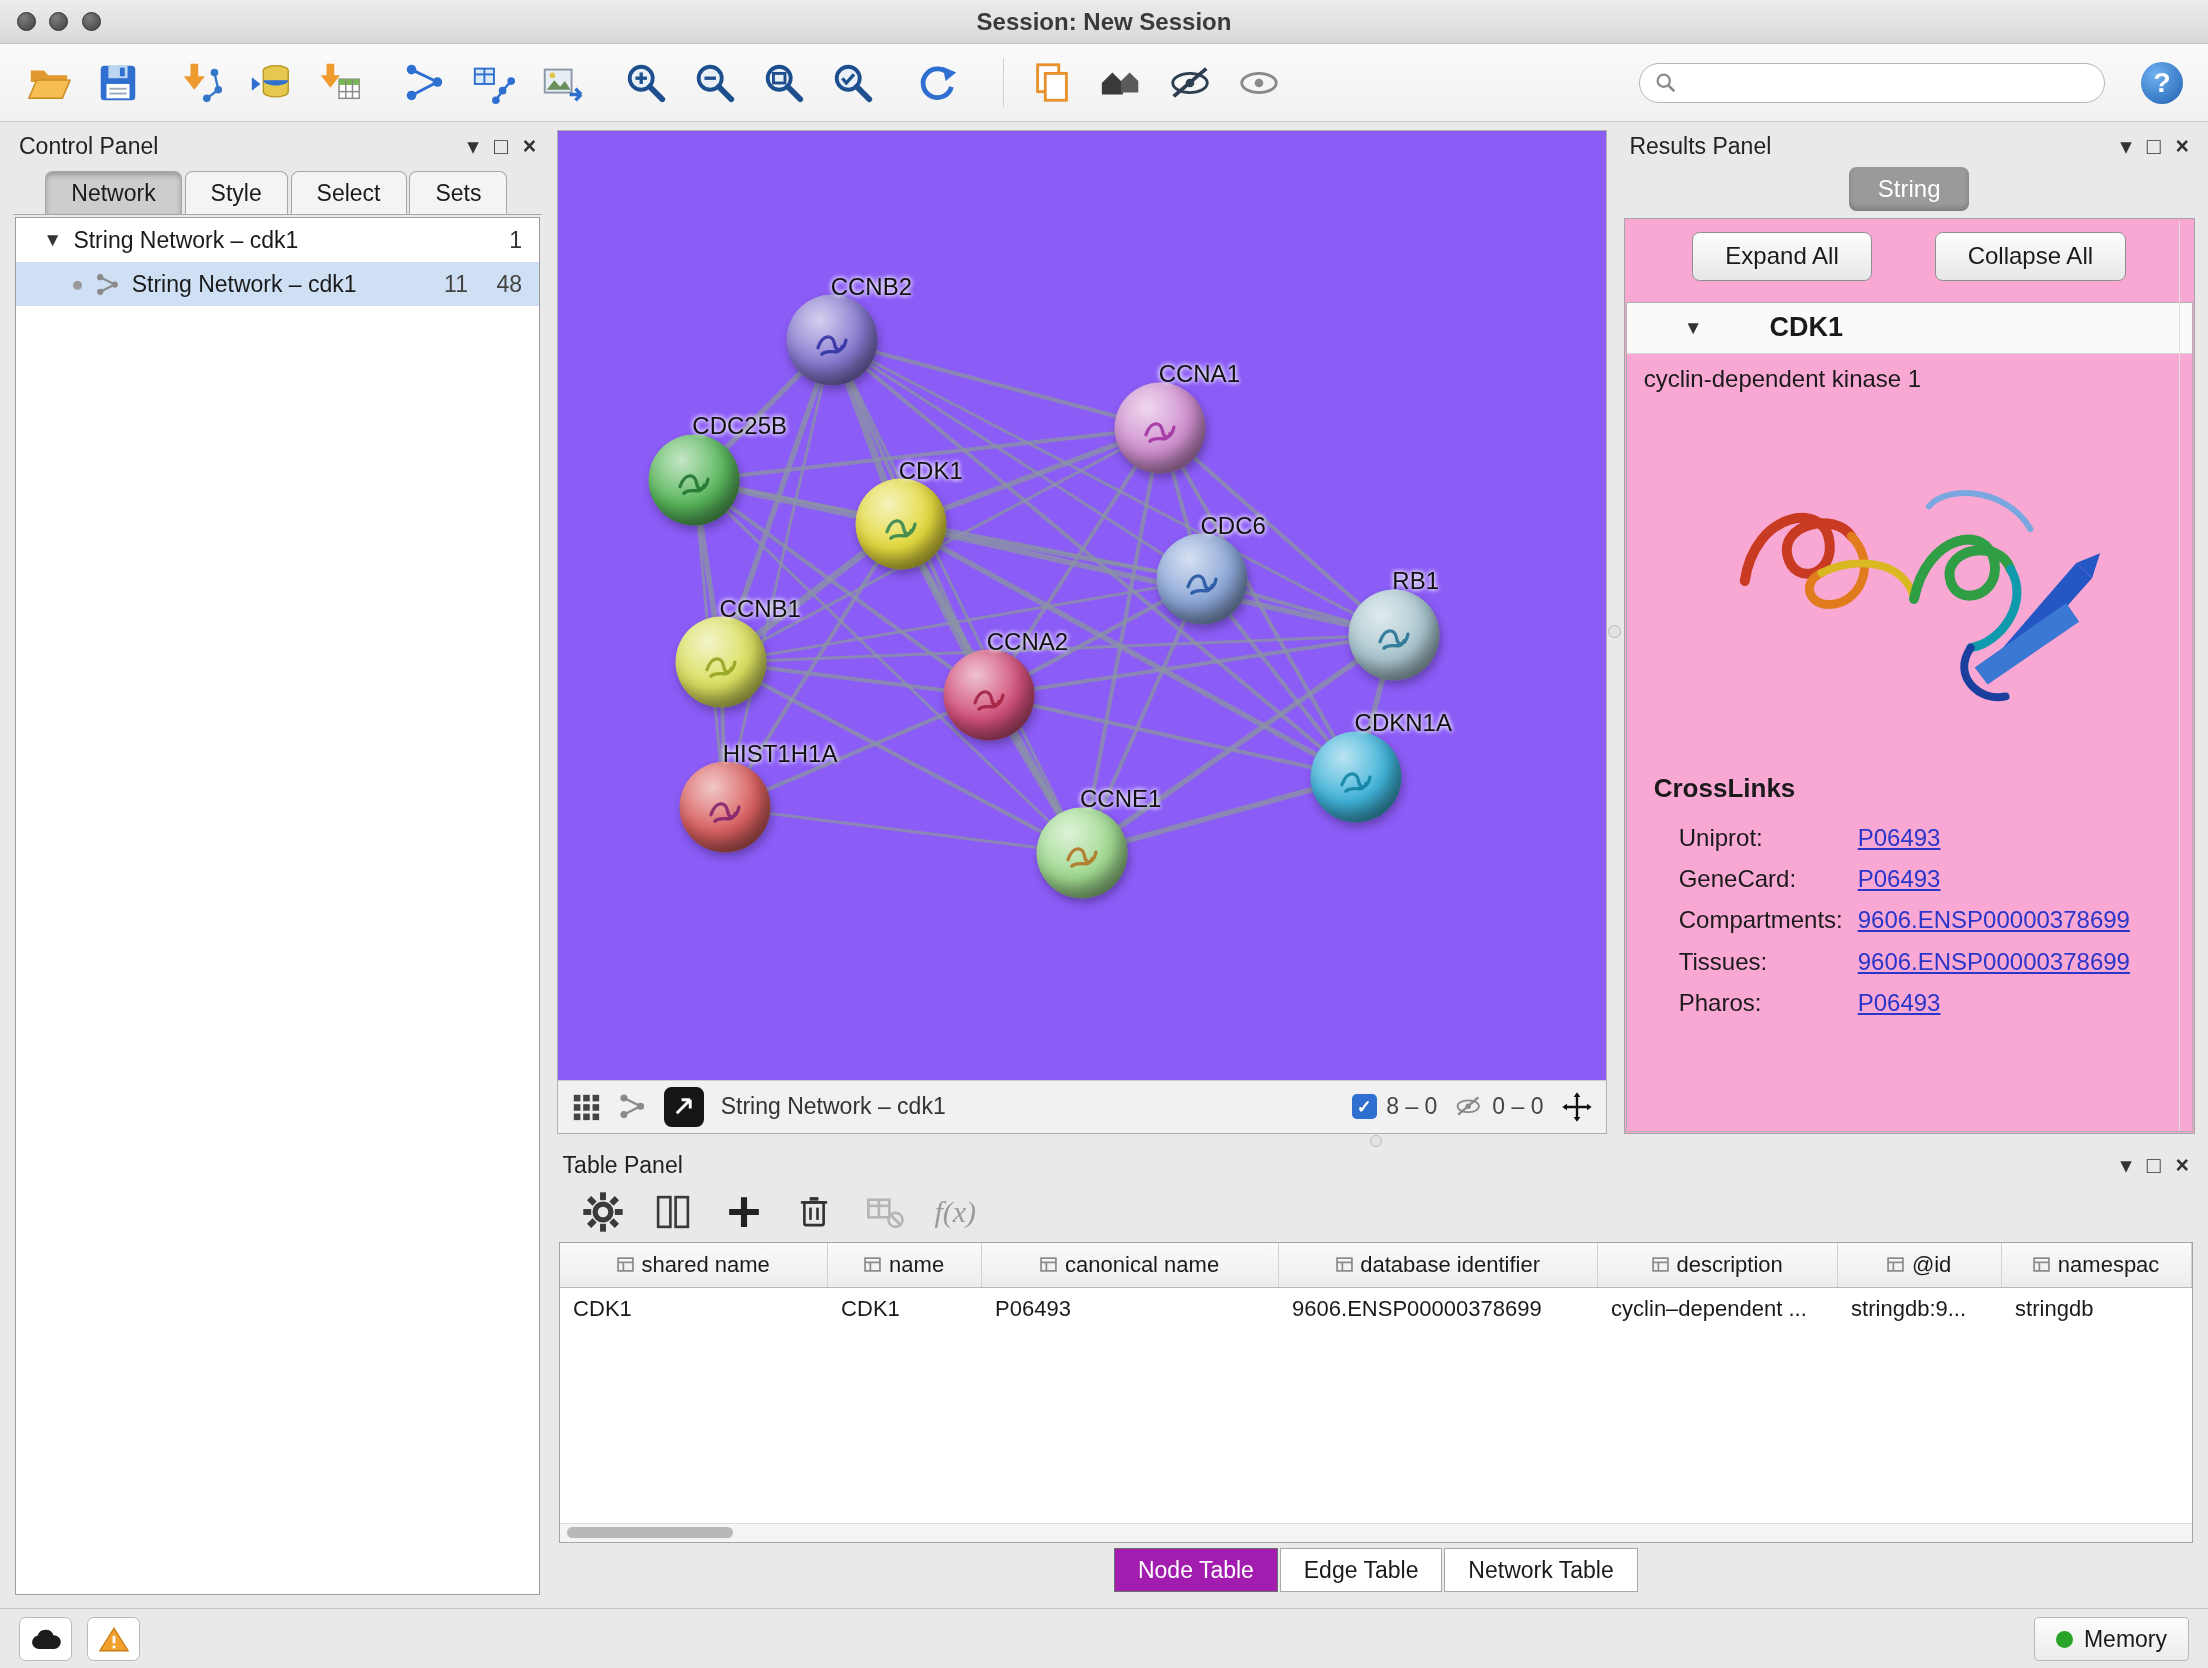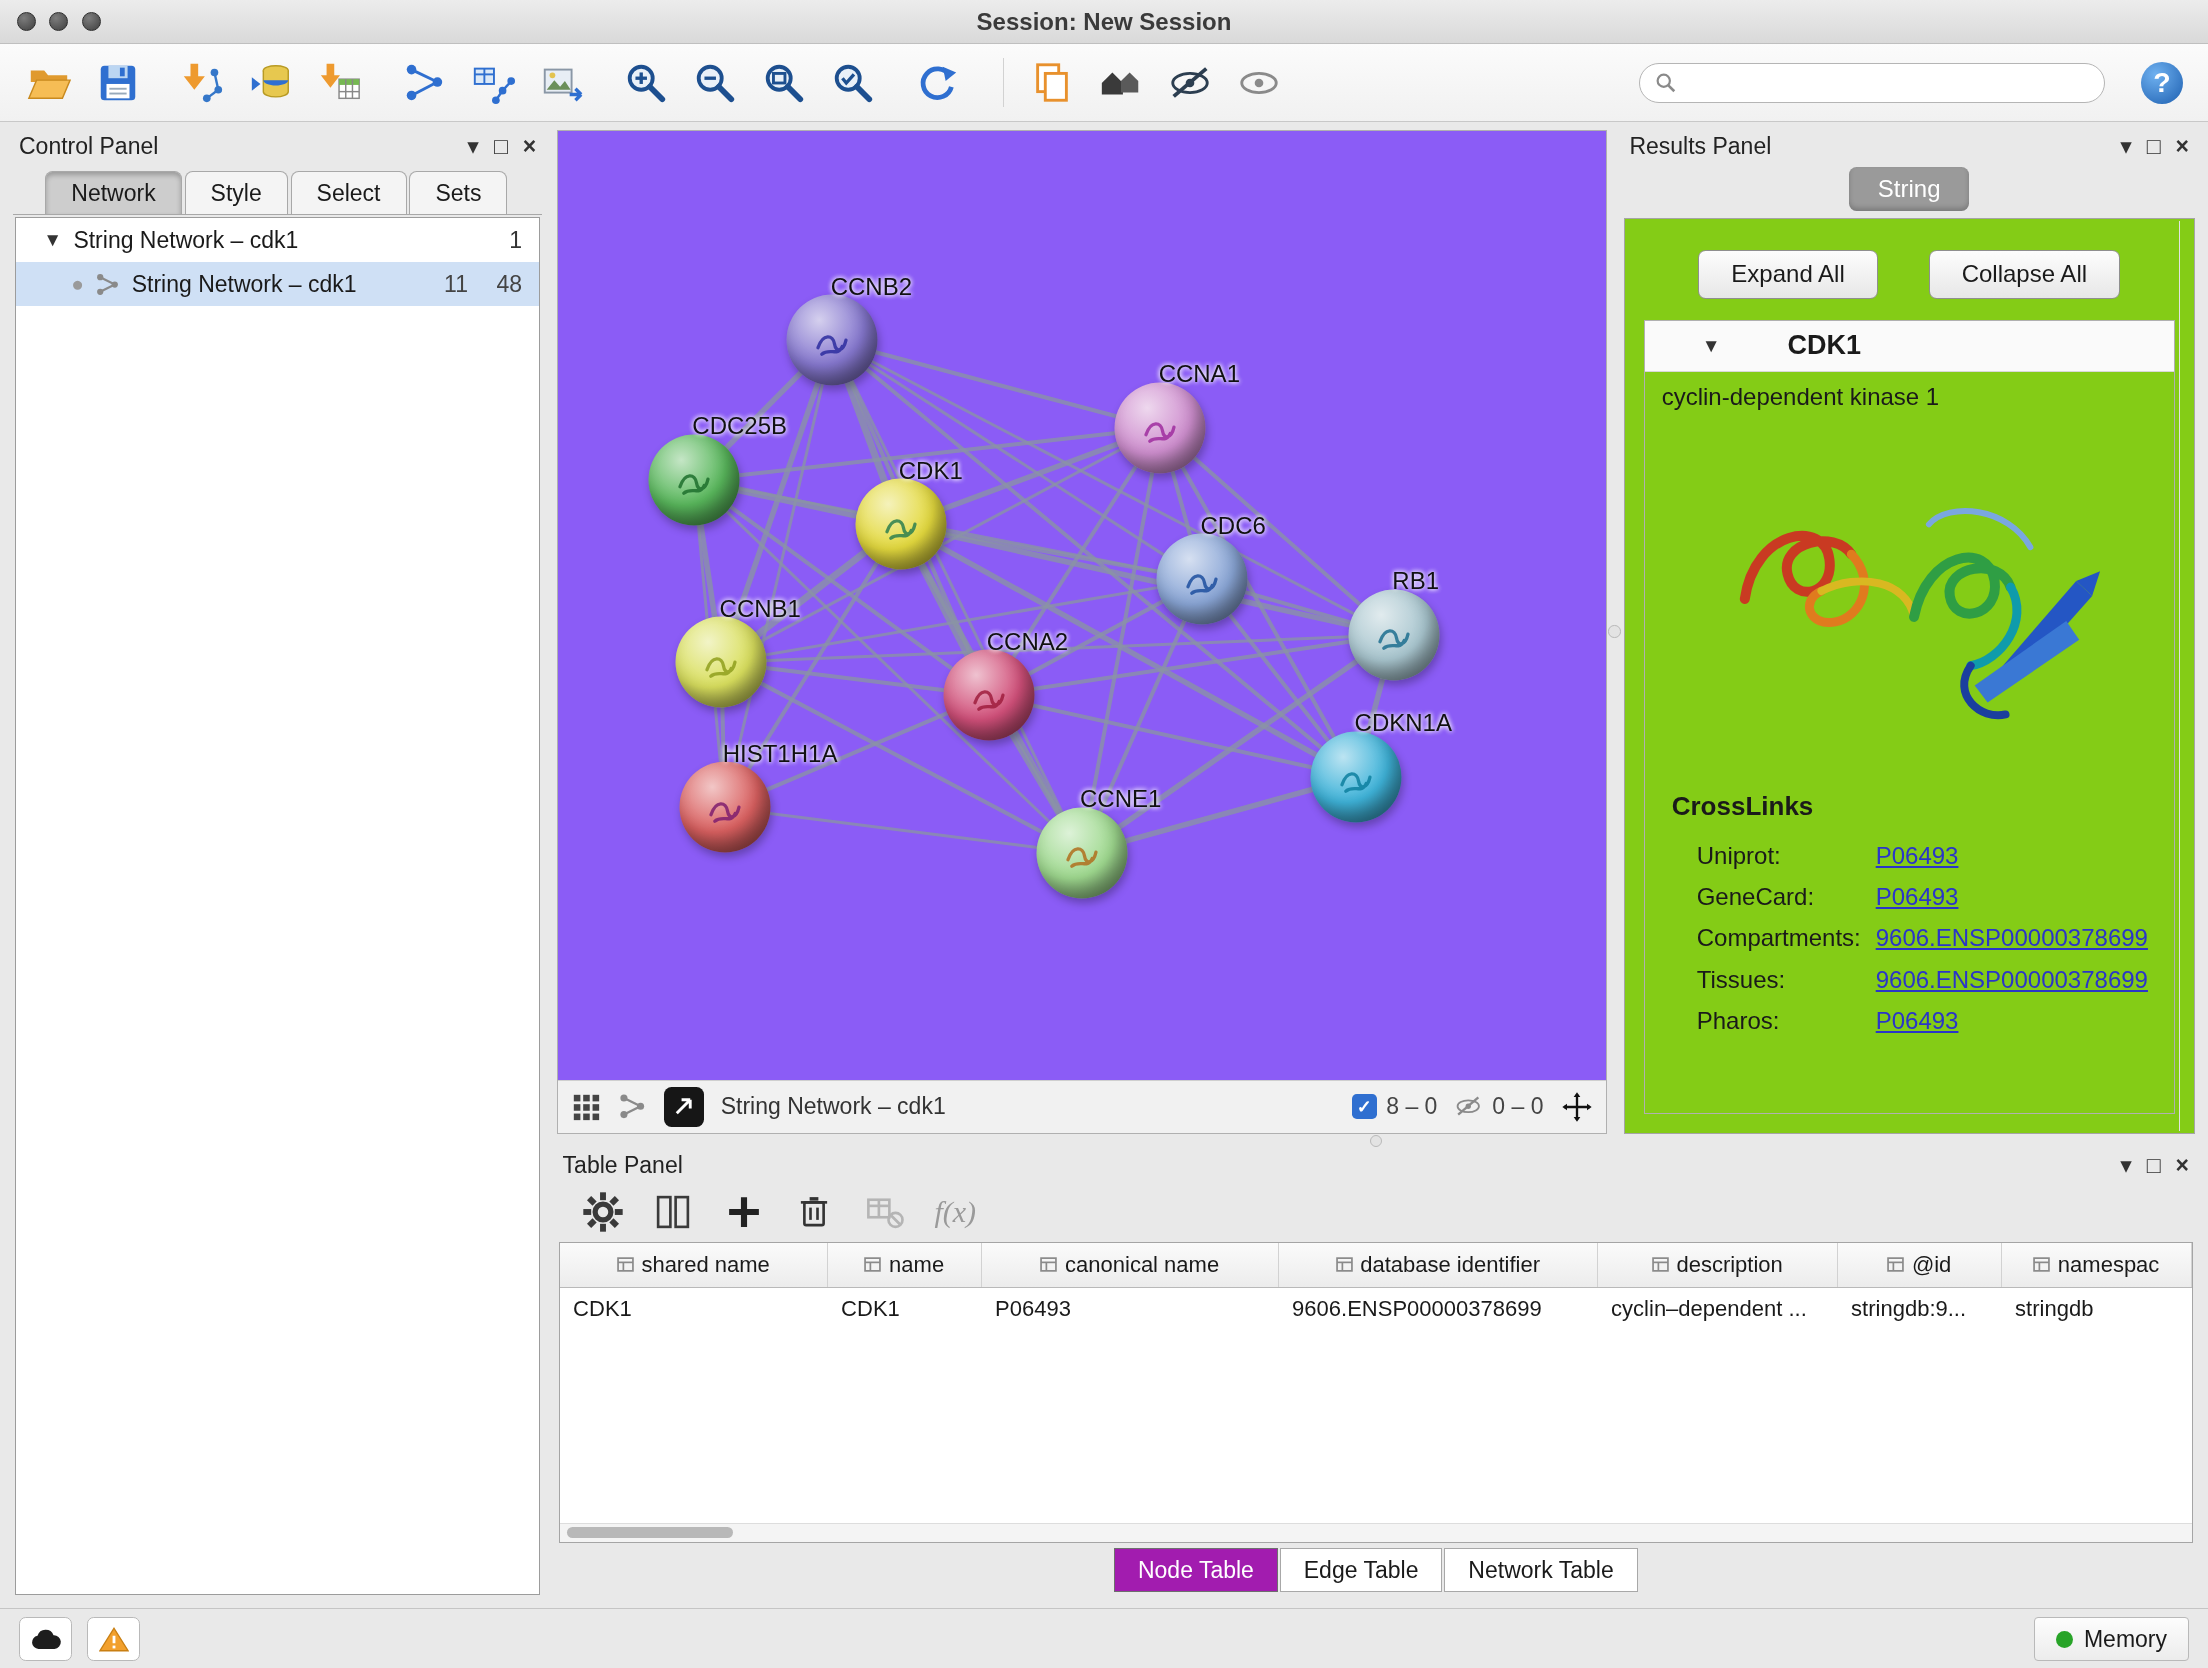--- a/index.html
+++ b/index.html
@@ -62,21 +62,21 @@
 
 
 .v-splitter{width:15px;display:flex;align-items:center;justify-content:center}
 .h-splitter{height:15px;display:flex;align-items:center;justify-content:center}
 .split-dot{width:12.4px;height:12.4px;border-radius:50%;background:#e3e3e3;border:1px solid #b9b9b9}
 
 
 .results-panel{width:571px;display:flex;flex-direction:column;margin-left:1.9px}
 .rp-badge-row{display:flex;justify-content:center;padding:3.8px 0 7.6px}
 .rp-badge{background:#9a9a9a;color:#fff;font-size:24px;padding:7.6px 28.5px;border-radius:7.6px;box-shadow:inset 0 -2.9px 4.8px rgba(0,0,0,.2)}
-.rp-body{flex:1;background:#84cc16;border:1px solid #a5a5a5;padding:19px;display:flex;flex-direction:column;position:relative}
+.rp-body{flex:1;background:#f9a8d4;border:1px solid #a5a5a5;padding:1px;display:flex;flex-direction:column;position:relative}
 .rp-buttons{display:flex;justify-content:space-evenly;padding:11.4px 3.8px 21px}
 .btn{font-size:24px;padding:9.5px 32px;border:1px solid #8f8f8f;border-radius:7.6px;background:linear-gradient(#fdfdfd,#e7e7e7);cursor:pointer}
 .gene-box{border:1px solid #b0b0b0;flex:1;display:flex;flex-direction:column;overflow:hidden}
 .gene-header{height:51px;display:flex;align-items:center;gap:67px;padding-left:57px;border-bottom:1px solid #d8d8d8;background:#fafafa}
 .gene-name{font-size:27px;font-weight:bold}
 .gene-desc{padding:11.4px 17px 3.8px;font-size:24px}
 .protein-img{display:flex;justify-content:center;padding:13.3px 0 5.7px}
 .crosslinks{padding:15px 9.5px 9.5px 27px}
 .cl-heading{font-weight:bold;font-size:26px;margin-bottom:13.3px}
 .cl-row{display:flex;padding:6.7px 0;font-size:24px}

